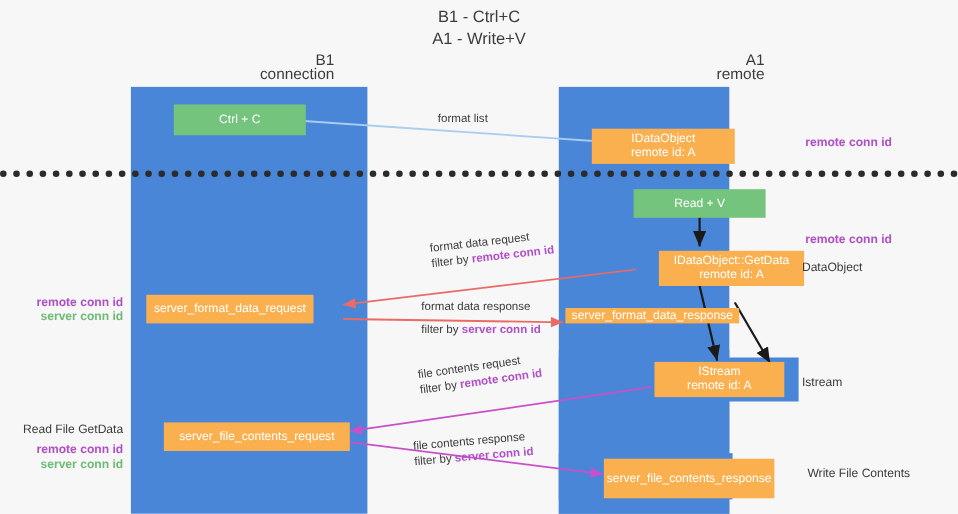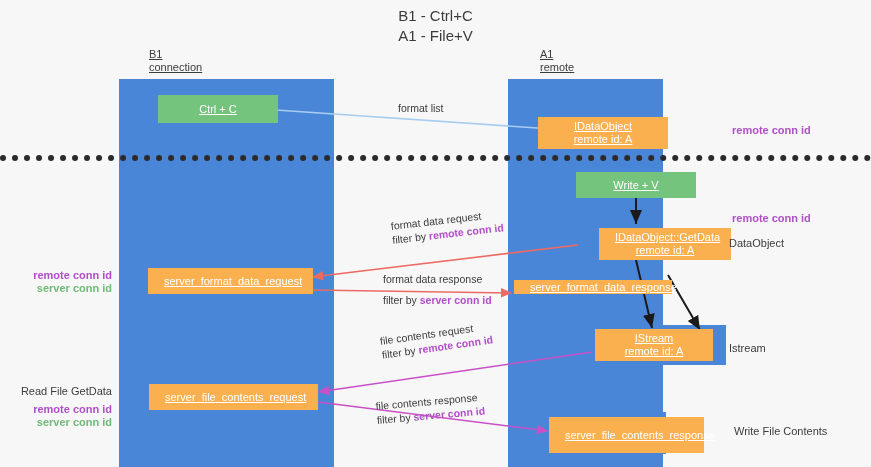--- a/index.html
+++ b/index.html
@@ -15,46 +15,45 @@
 
   .lane{
     position:absolute;
     background:#4a86d8;
   }
   #lane-b1{left:119px;top:79px;width:215px;height:388px;}
   #lane-a1{left:508px;top:79px;width:155px;height:388px;}
 
   .lane-header{
     position:absolute;
-    text-align:left;
-    font-size:11px;
+    text-align:right;
+    font-size:14px;
     line-height:13px;
     color:#3c3c3c;
-    text-decoration:underline;
   }
   #hdr-b1{left:149px;top:48px;width:155px;}
   #hdr-a1{left:540px;top:48px;width:155px;}
 
   #title{
     position:absolute;left:0;top:6px;width:871px;
     text-align:center;font-size:15px;line-height:20px;color:#3c3c3c;
   }
 
   .box{
     position:absolute;
     box-sizing:border-box;
     display:flex;
     flex-direction:column;
+    align-items:center;
     justify-content:center;
     color:#ffffff;
     font-size:11px;
     line-height:13px;
     text-align:center;
     padding:2px 16px;
-    text-decoration:underline;
   }
   .box.green{background:#74c47e;}
   .box.orange{background:#fbb050;}
 
   .side-label{
     position:absolute;font-size:11px;line-height:14px;
   }
   .purple{color:#b14fc8;font-weight:bold;}
   .green-txt{color:#6fbb77;font-weight:bold;}
   .plain{color:#3c3c3c;}
@@ -72,21 +71,21 @@
   }
   svg{position:absolute;left:0;top:0;width:871px;height:467px;overflow:visible;}
 </style>
 </head>
 <body>
 
 <div id="stage">
 
   <div id="title">
     <div>B1 - Ctrl+C</div>
-    <div>A1 - File+V</div>
+    <div>A1 - Write+V</div>
   </div>
 
   <div class="lane-header" id="hdr-b1">
     <div>B1</div>
     <div>connection</div>
   </div>
   <div class="lane-header" id="hdr-a1">
     <div>A1</div>
     <div>remote</div>
   </div>
@@ -135,29 +134,29 @@
   <div class="box green" style="left:158px;top:95px;width:120px;height:28px;">
     <div>Ctrl + C</div>
   </div>
 
   <div class="box orange" style="left:538px;top:117px;width:130px;height:32px;">
     <div>IDataObject</div>
     <div>remote id: A</div>
   </div>
 
   <div class="box green" style="left:576px;top:172px;width:120px;height:26px;">
-    <div>Write + V</div>
+    <div>Read + V</div>
   </div>
 
   <div class="box orange" style="left:571px;top:228px;width:132px;height:32px;margin-left:28px;">
     <div>IDataObject::GetData</div>
     <div>remote id: A</div>
   </div>
 
-  <div class="box orange" style="left:148px;top:268px;width:165px;height:26px;">
+  <div class="box orange" style="left:133px;top:268px;width:152px;height:26px;">
     <div>server_format_data_request</div>
   </div>
 
   <div class="box orange" style="left:514px;top:280px;width:158px;height:14px;">
     <div>server_format_data_response</div>
   </div>
 
   <div class="box orange" style="left:595px;top:329px;width:118px;height:32px;">
     <div>IStream</div>
     <div>remote id: A</div>

